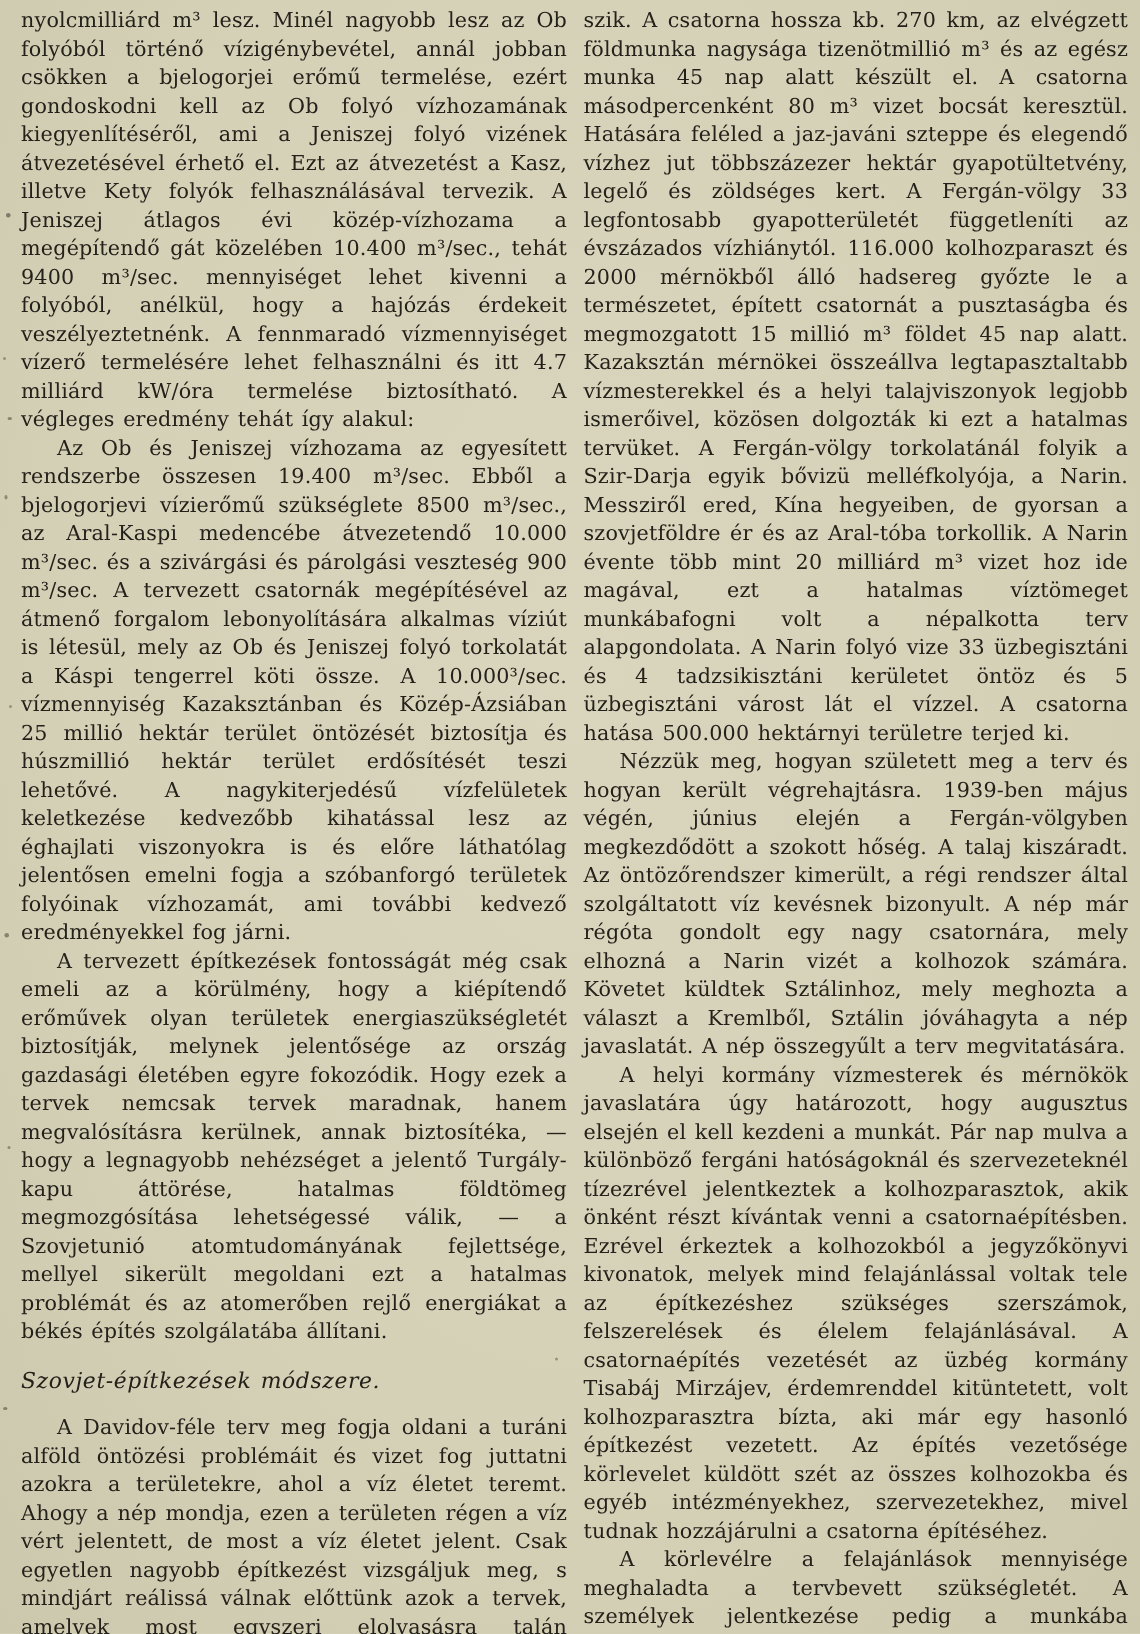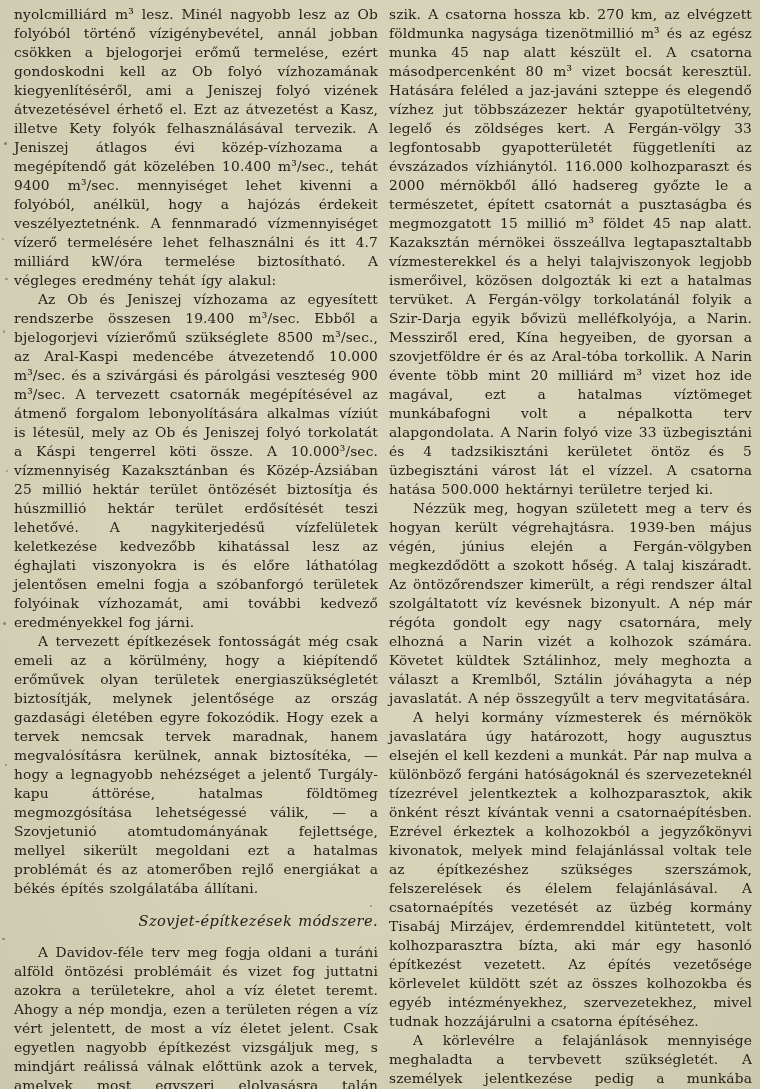--- a/index.html
+++ b/index.html
@@ -31,21 +31,21 @@
   .col-left  { left: 14px;  width: 364px; }
   .col-right { left: 389px; width: 363px; }
   .para {
     margin: 0;
     text-indent: 24px;
   }
   .para.no-indent { text-indent: 0; }
   .section-heading {
     font-style: italic;
     font-weight: normal;
-    text-align: right;
+    text-align: left;
     text-indent: 0;
     font-size: 14.6px;
     letter-spacing: 0.4px;
     margin: 13px 0 13px 0;
     color: #24201a;
   }
   .speck {
     position: absolute;
     background: #3c372b;
     border-radius: 50%;

